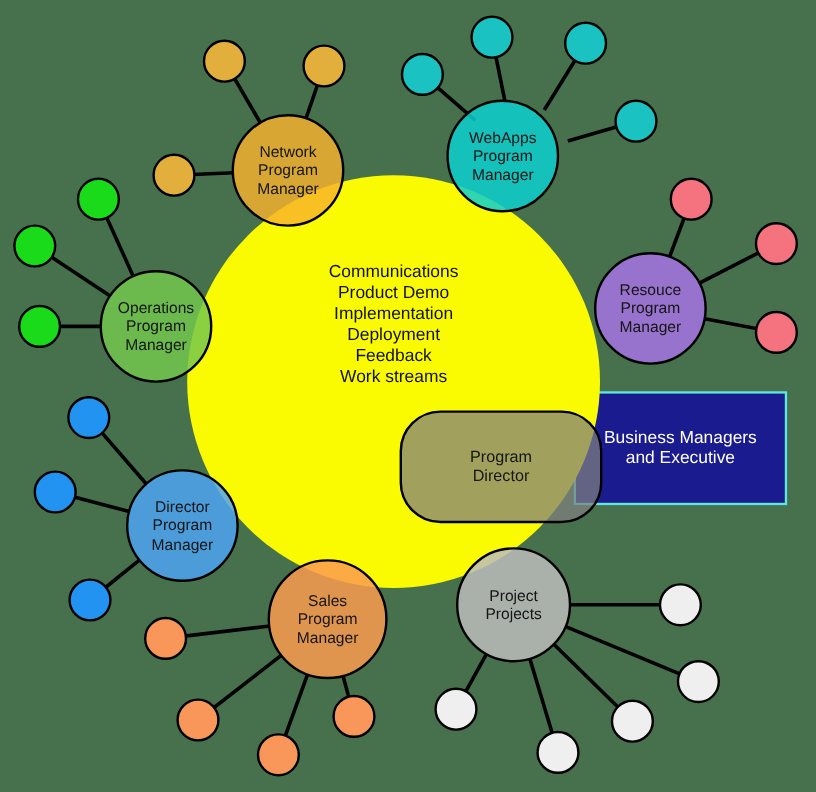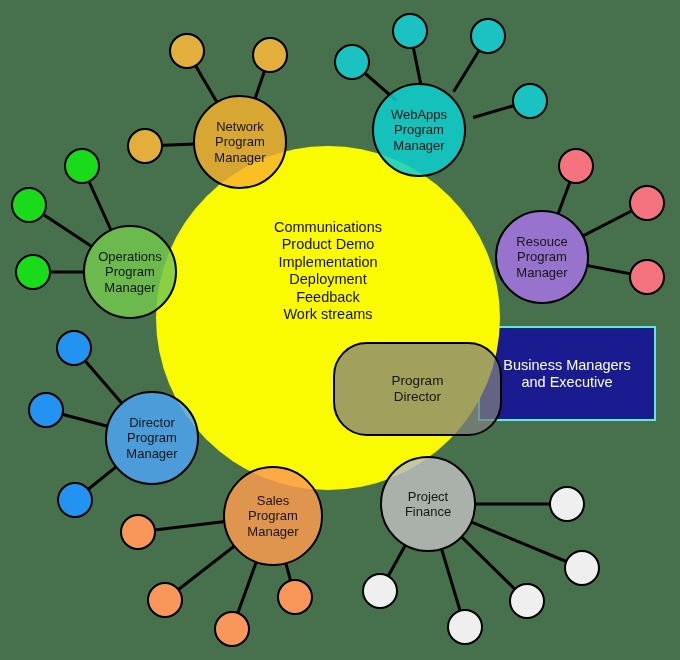--- a/index.html
+++ b/index.html
@@ -175,15 +175,15 @@
       <div>Program</div>
       <div>Manager</div>
     </div>
     <div class="satellite" style="left: 549px; top: 486px; background: rgb(239, 239, 239);"></div>
     <div class="satellite" style="left: 564px; top: 550px; background: rgb(239, 239, 239);"></div>
     <div class="satellite" style="left: 509px; top: 583px; background: rgb(239, 239, 239);"></div>
     <div class="satellite" style="left: 447px; top: 609px; background: rgb(239, 239, 239);"></div>
     <div class="satellite" style="left: 362px; top: 573px; background: rgb(239, 239, 239);"></div>
     <div class="manager" style="left: 380px; top: 456px; height: 96px; width: 96px; background: rgba(188, 188, 188, 0.85);">
       <div>Project</div>
-      <div>Finance</div>
+      <div>Projects</div>
     </div>
   </div>
 
 </body></html>

